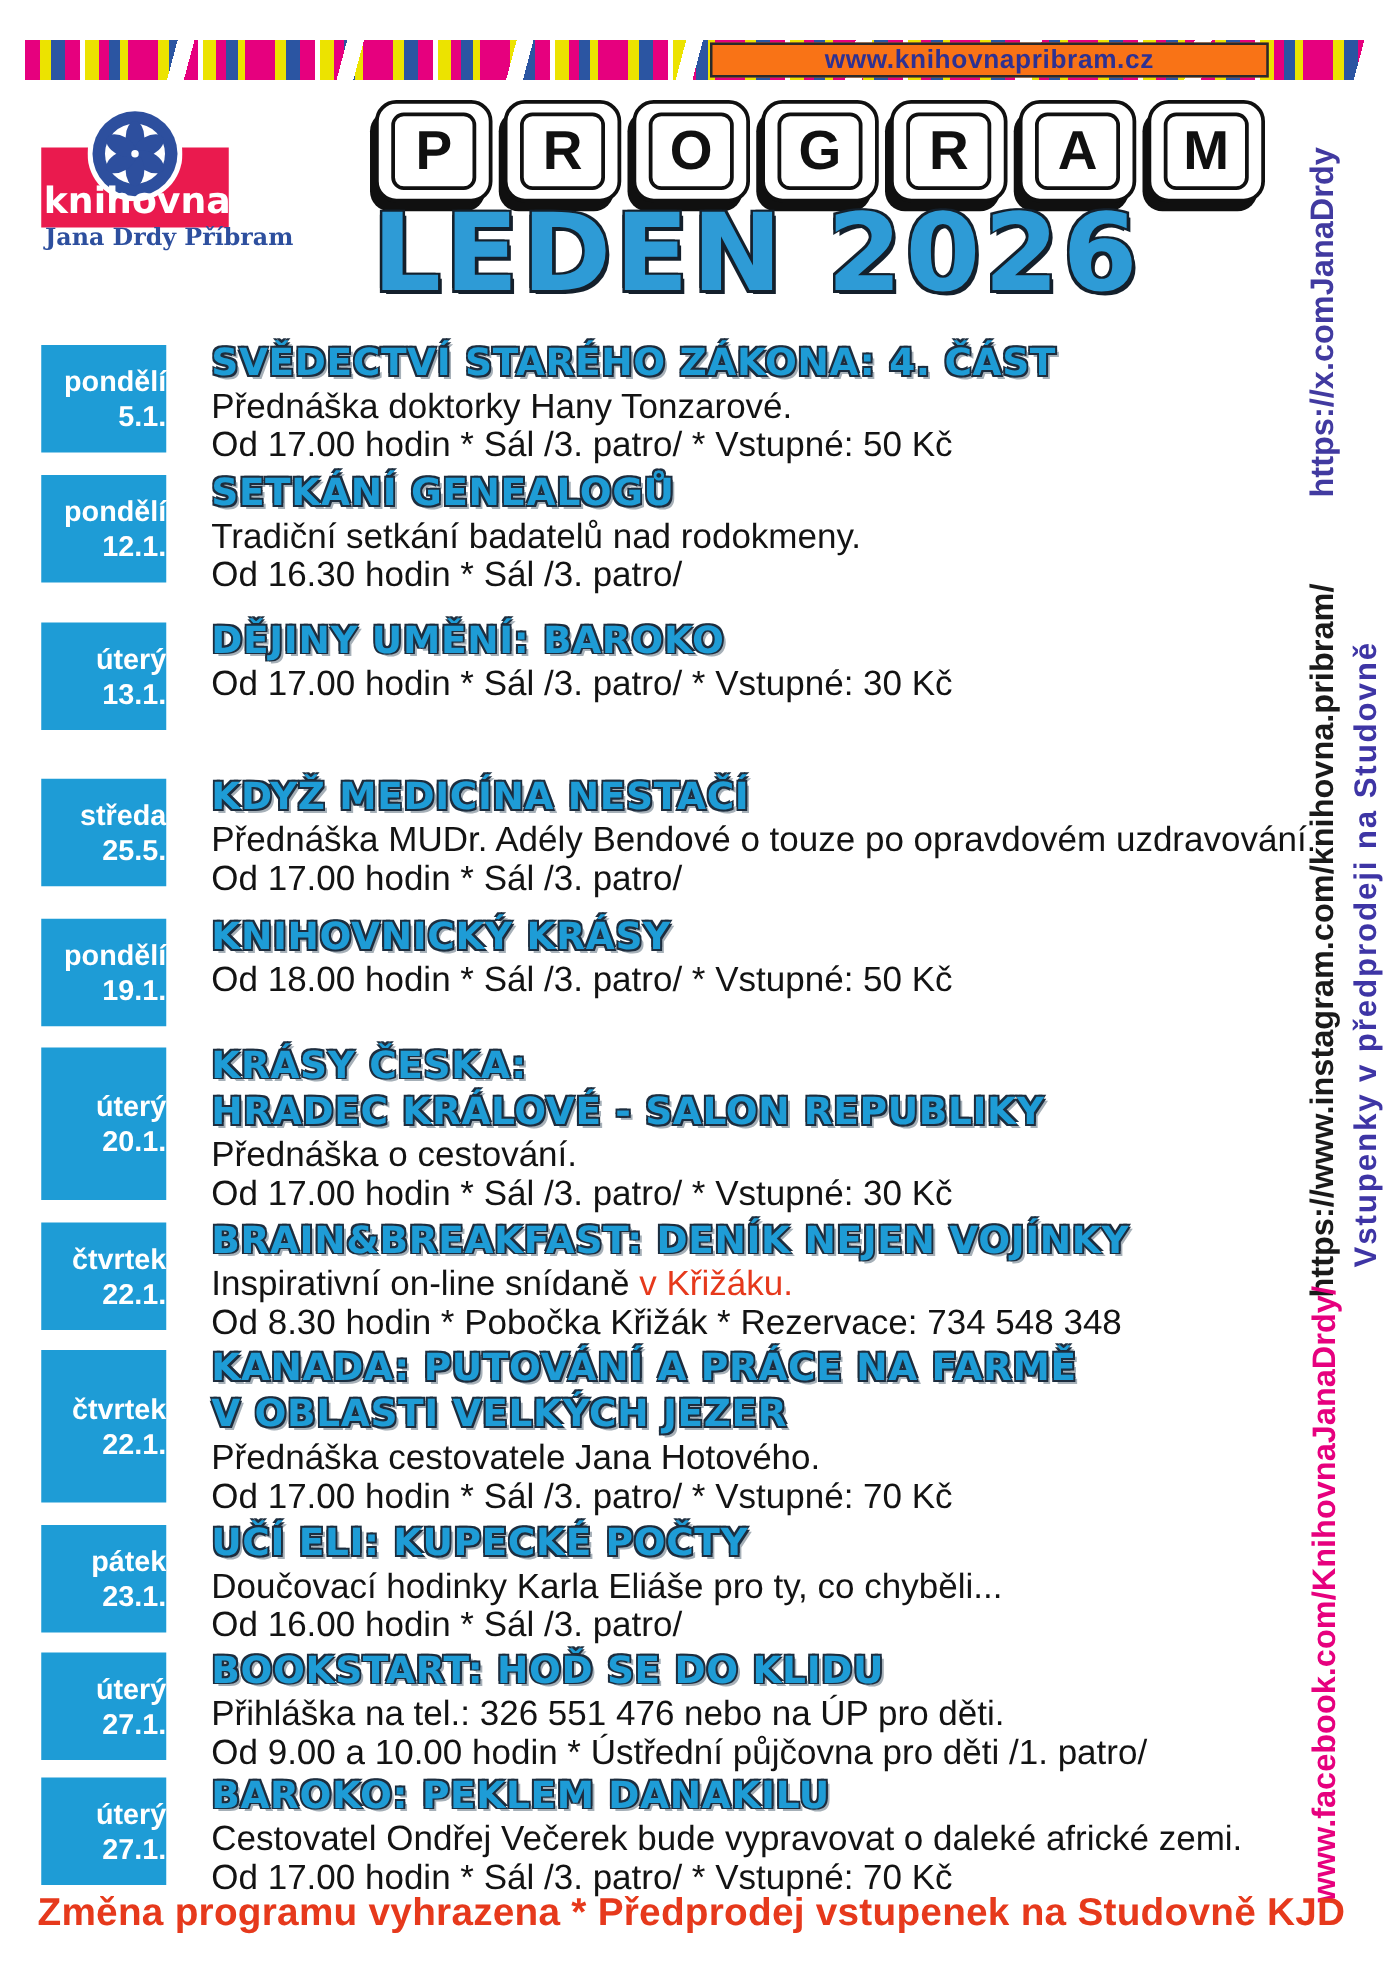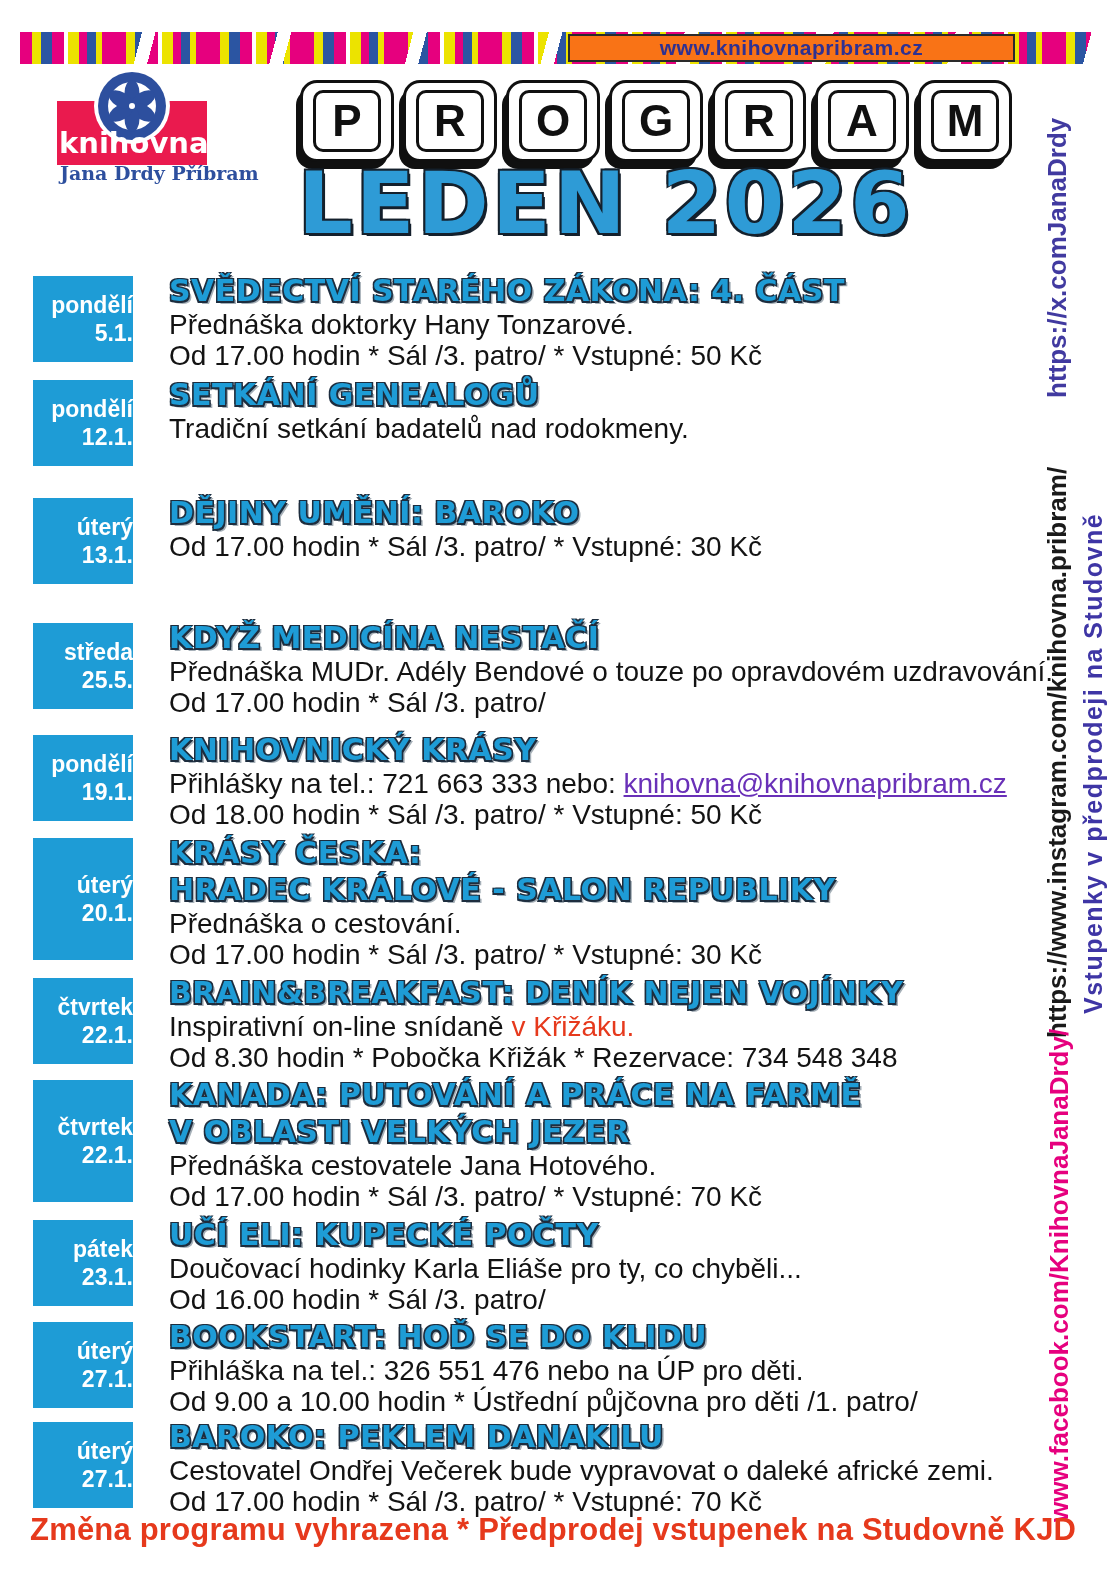--- a/index.html
+++ b/index.html
@@ -14,21 +14,21 @@
       repeating-linear-gradient(90deg,
         #e6007e 0 12px, #ece300 12px 21px, #2b55a2 21px 32px, #e6007e 32px 44px,
         #ffffff 44px 48px, #ece300 48px 59px, #e6007e 59px 67px, #2b55a2 67px 76px,
         #ece300 76px 82px, #e6007e 82px 94px);}
   .urlbox{position:absolute;left:568px;top:34px;width:447px;height:28px;
     background:#f97316;border:2px solid #2a2a2a;box-sizing:border-box;
     display:flex;align-items:center;justify-content:center;
     font-size:21px;font-weight:bold;color:#2e3192;letter-spacing:.5px;}
 
   
-  .logo{position:absolute;left:33px;top:68px;width:230px;height:125px;margin-left:24px;}
+  .logo{position:absolute;left:33px;top:85px;width:230px;height:125px;}
   .logo-redbox{position:absolute;left:0;top:33px;width:150px;height:64px;background:#ea1a4e;}
   .logo-emblem{position:absolute;left:37px;top:0;width:76px;height:76px;}
   .logo-name{position:absolute;left:2px;top:58px;font-size:29px;font-weight:bold;
     color:#ffffff;font-family:"DejaVu Sans",sans-serif;letter-spacing:0;}
   .logo-sub{position:absolute;left:3px;top:94px;font-size:19px;font-weight:bold;
     color:#2d4f9e;font-family:"DejaVu Serif",serif;}
 
   
   .keys{position:absolute;left:300px;top:80px;display:flex;}
   .key{width:88px;height:76px;background:#ffffff;border:3px solid #101010;
@@ -154,20 +154,21 @@
   </div>
 
   <div class="row r1">
     <div class="datebox">
       <div>pondělí</div>
       <div>12.1.</div>
     </div>
     <div class="content">
       <div class="etitle">SETKÁNÍ GENEALOGŮ</div>
       <div class="desc">Tradiční setkání badatelů nad rodokmeny.</div>
+      <div class="detail">Od 16.30 hodin * Sál /3. patro/</div>
     </div>
   </div>
 
   <div class="row r2">
     <div class="datebox">
       <div>úterý</div>
       <div>13.1.</div>
     </div>
     <div class="content">
       <div class="etitle">DĚJINY UMĚNÍ: BAROKO</div>
@@ -187,21 +188,20 @@
     </div>
   </div>
 
   <div class="row r4">
     <div class="datebox">
       <div>pondělí</div>
       <div>19.1.</div>
     </div>
     <div class="content">
       <div class="etitle">KNIHOVNICKÝ KRÁSY</div>
-      <div class="desc"><span>Přihlášky na tel.: 721 663 333 nebo: </span><a class="email">knihovna@knihovnapribram.cz</a></div>
       <div class="detail">Od 18.00 hodin * Sál /3. patro/ * Vstupné: 50 Kč</div>
     </div>
   </div>
 
   <div class="row r5 tall">
     <div class="datebox">
       <div>úterý</div>
       <div>20.1.</div>
     </div>
     <div class="content">

